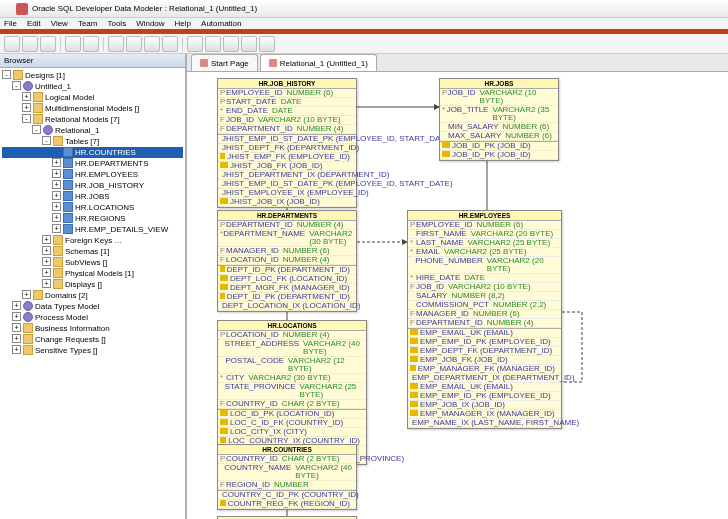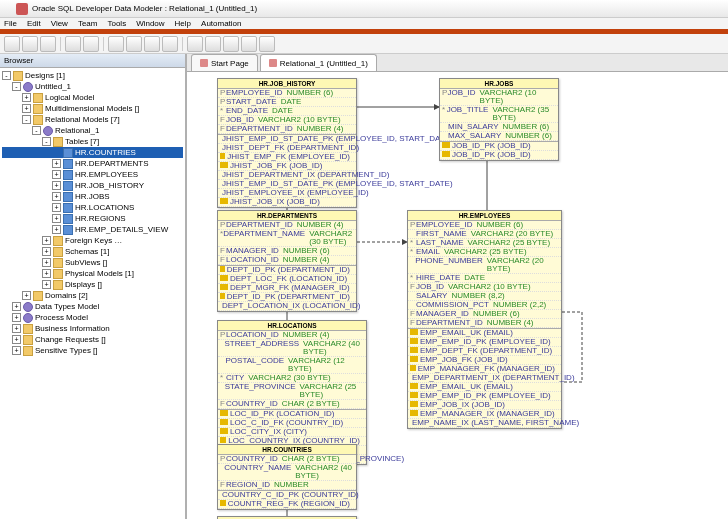--- a/index.html
+++ b/index.html
@@ -8,21 +8,21 @@
 .titlebar .logo{width:12px;height:12px;background:#c55;border-radius:2px;margin-right:4px}
 .menubar{background:#f4f4f4;height:16px;display:flex;align-items:center;padding:0 4px;border-bottom:5px solid #c2410c}
 .menubar span{margin-right:10px;cursor:pointer}
 .toolbar{background:#f4f4f4;height:20px;display:flex;align-items:center;padding:0 4px;border-bottom:1px solid #ccc;gap:2px}
 .toolbar .btn{width:16px;height:16px;background:linear-gradient(#fff,#ddd);border:1px solid #bbb;border-radius:2px}
 .toolbar .sep{width:1px;height:14px;background:#ccc;margin:0 2px}
 .main{flex:1;display:flex;overflow:hidden}
 .browser{width:187px;background:#fff;border-right:2px solid #b0b0b0;display:flex;flex-direction:column}
 .browser-title{background:linear-gradient(#e4ecf6,#cdd9e8);padding:2px 4px;border-bottom:1px solid #aaa;font-size:8px}
 .tree{flex:1;overflow:auto;padding:2px;font-size:7.5px;line-height:11px}
-.tree-item{display:flex;align-items:center;white-space:nowrap;cursor:pointer}
+.tree-item{display:flex;white-space:nowrap;cursor:pointer}
 .tree-item .exp{width:9px;height:9px;border:1px solid #888;display:inline-flex;align-items:center;justify-content:center;margin-right:2px;font-size:7px;background:#fff}
 .tree-item .noexp{width:11px;display:inline-block}
 .tree-item .icon{width:10px;height:10px;margin-right:2px;display:inline-block}
 .ind-1{padding-left:10px}.ind-2{padding-left:20px}.ind-3{padding-left:30px}.ind-4{padding-left:40px}.ind-5{padding-left:50px}
 .icon-folder{background:#f2c968;border:1px solid #c9a040}
 .icon-table{background:#5a8fd6;border:1px solid #3a6fb0}
 .icon-db{background:#8b7bc9;border:1px solid #6b5ba9;border-radius:50%}
 .selected{background:#1e5fb3;color:#fff}
 .content{flex:1;display:flex;flex-direction:column;background:#fff}
 .tabs{height:18px;background:#e8e8e8;display:flex;border-bottom:1px solid #aaa;padding-left:4px}

